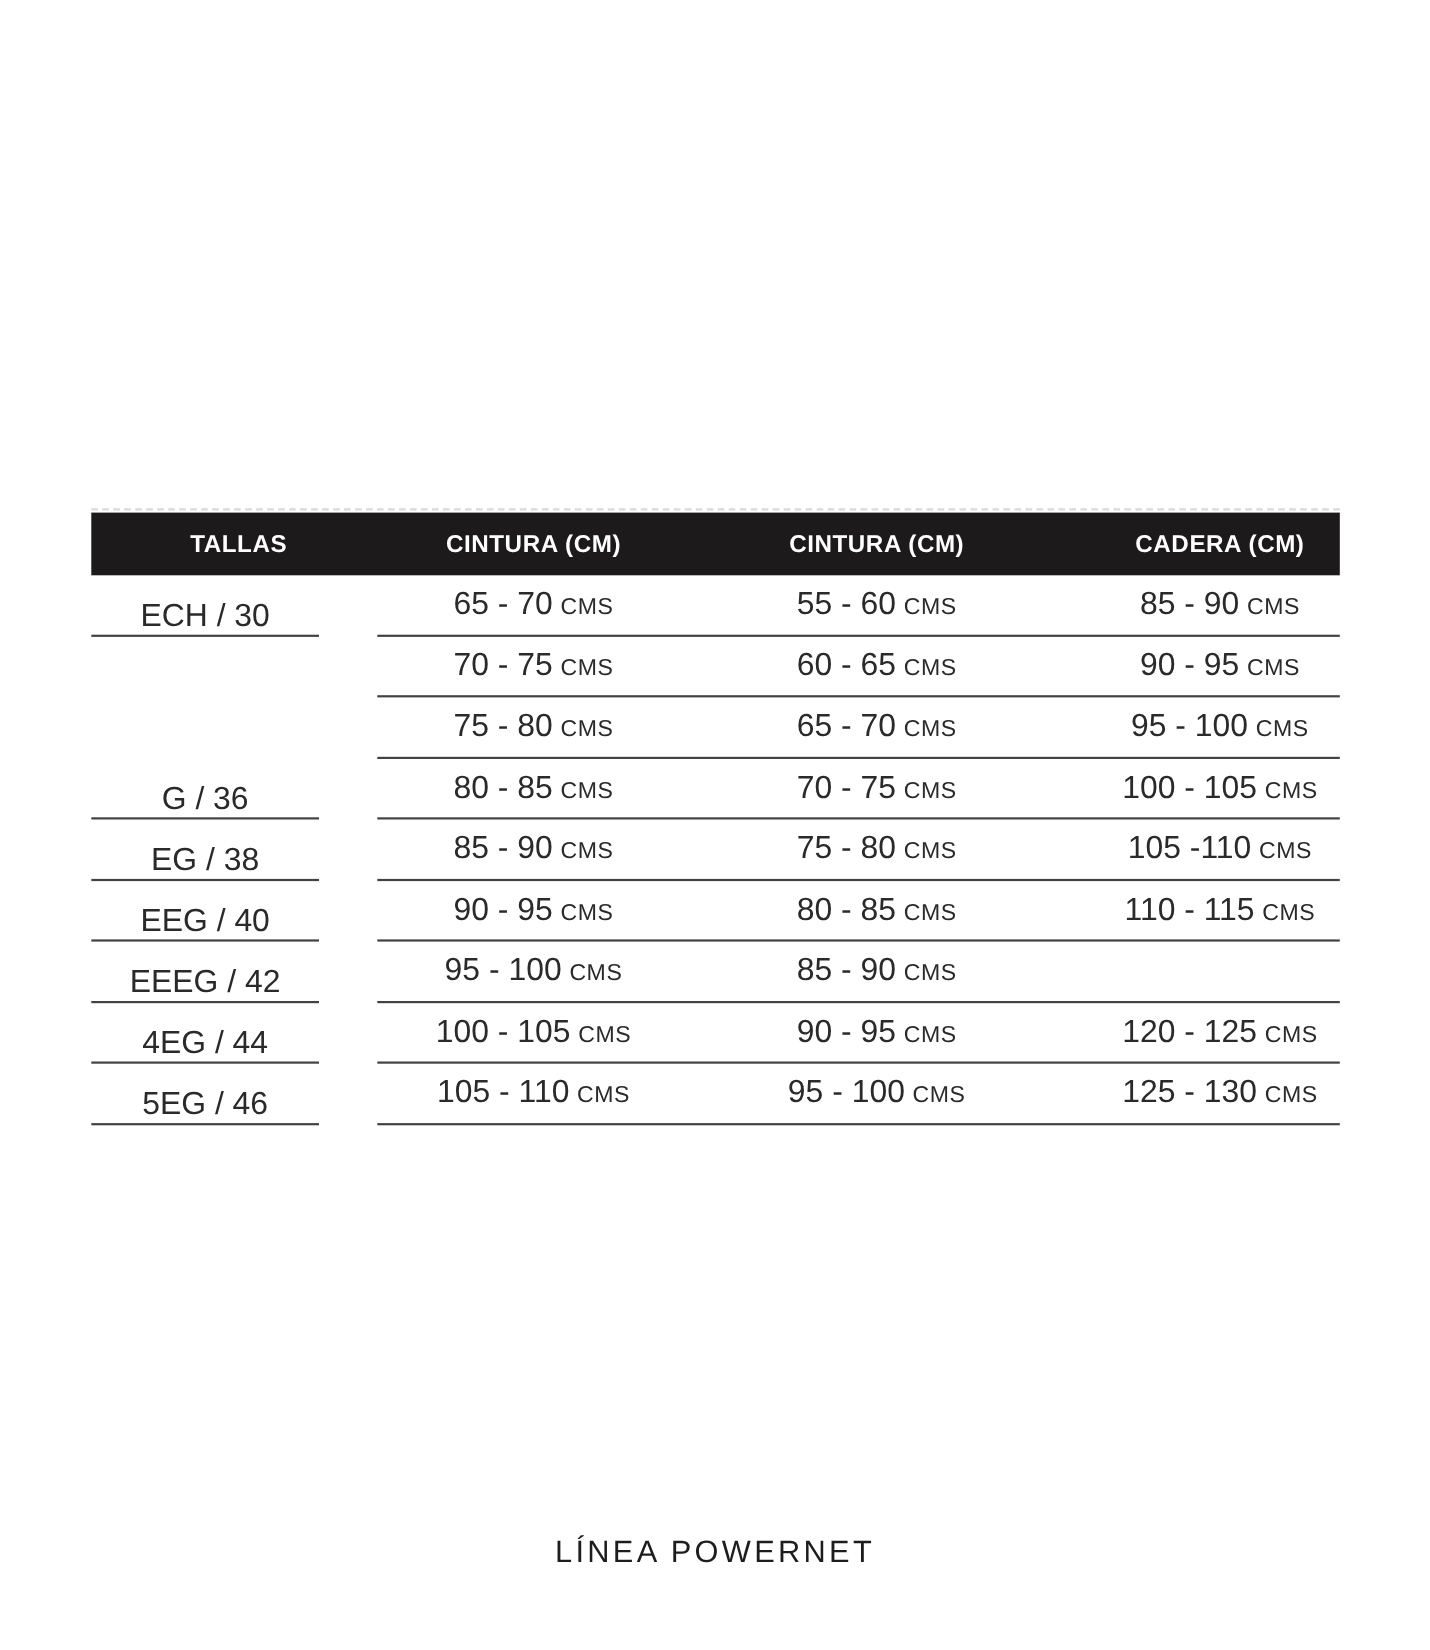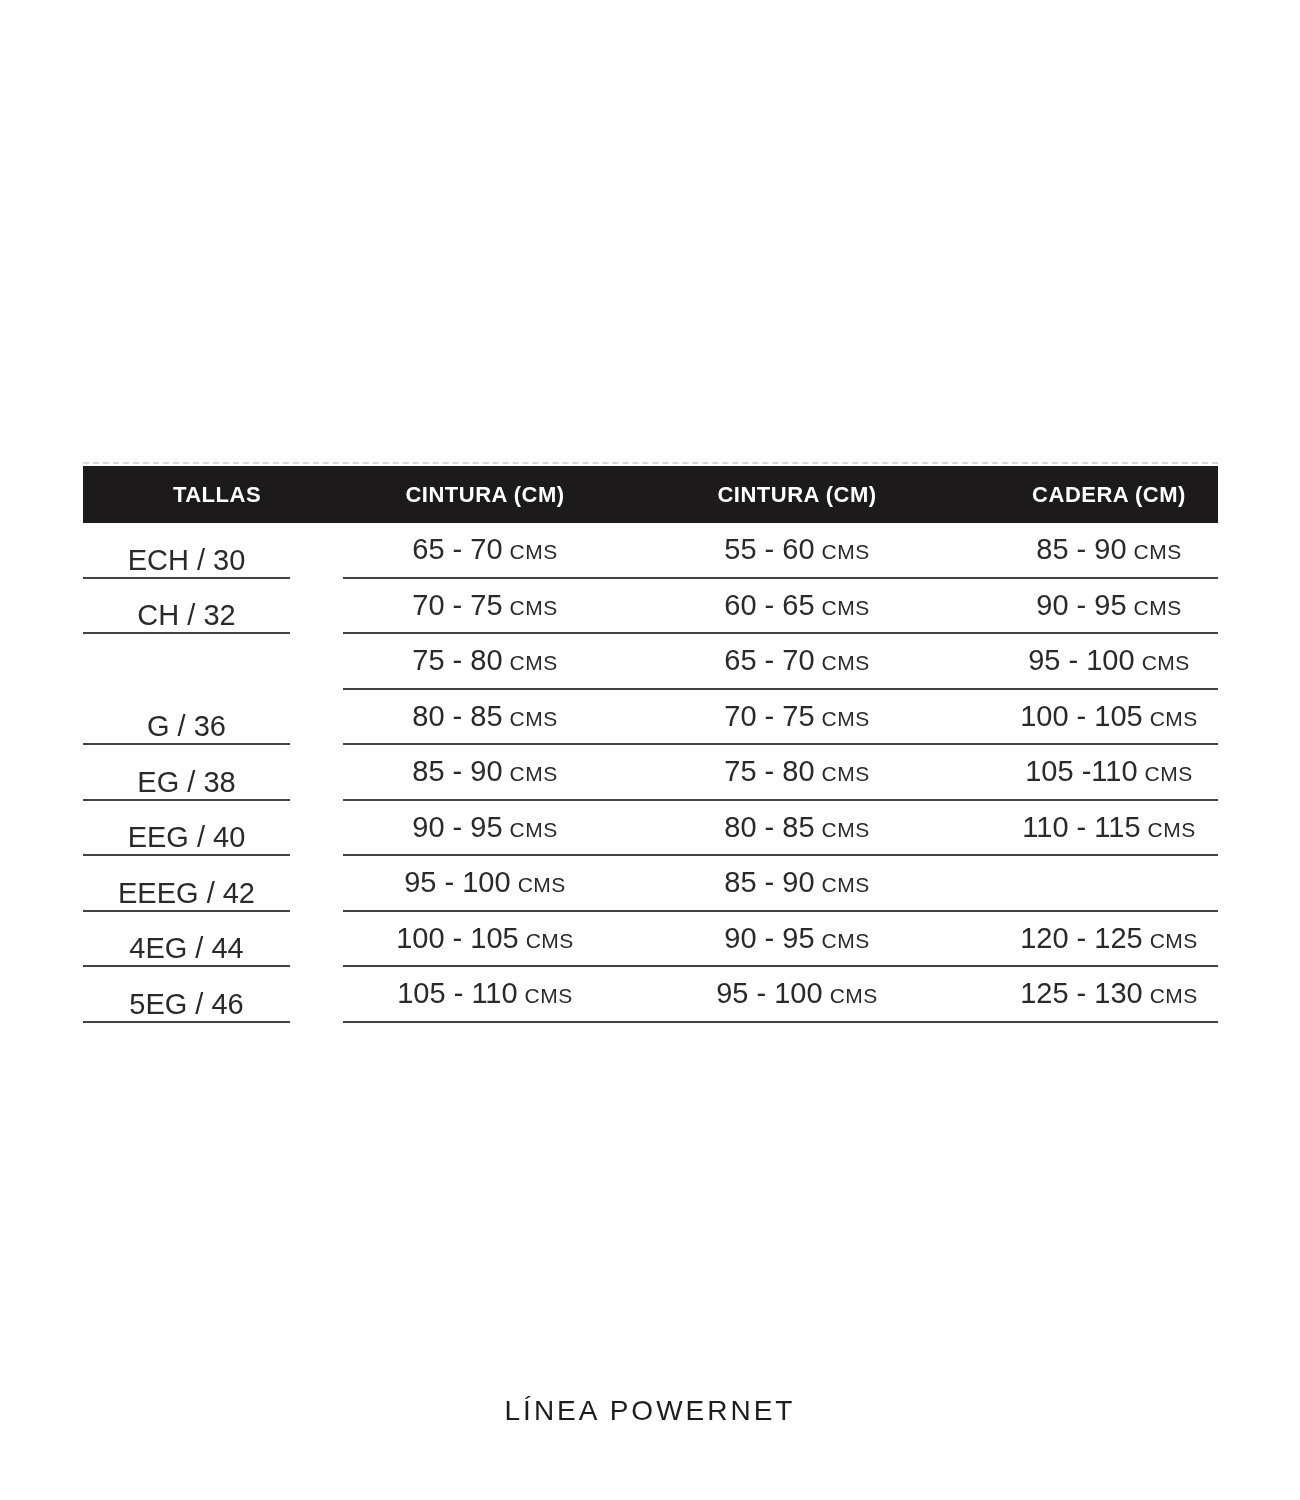--- a/index.html
+++ b/index.html
@@ -128,23 +128,20 @@
       <div class="data-cell dc2 c-cintura">
         <span><span class="txt">55 - 60</span><span class="unit">CMS</span></span>
       </div>
       <div class="data-cell dc3 c-cadera">
         <span><span class="txt">85 - 90</span><span class="unit">CMS</span></span>
       </div>
     </div>
   </div>
 
   <div class="row">
-    <div class="label-cell">
-      <span class="txt">CH / 32</span>
-    </div>
     <div class="data-group">
       <div class="data-cell dc1 c-contorno">
         <span><span class="txt">70 - 75</span><span class="unit">CMS</span></span>
       </div>
       <div class="data-cell dc2 c-cintura">
         <span><span class="txt">60 - 65</span><span class="unit">CMS</span></span>
       </div>
       <div class="data-cell dc3 c-cadera">
         <span><span class="txt">90 - 95</span><span class="unit">CMS</span></span>
       </div>

